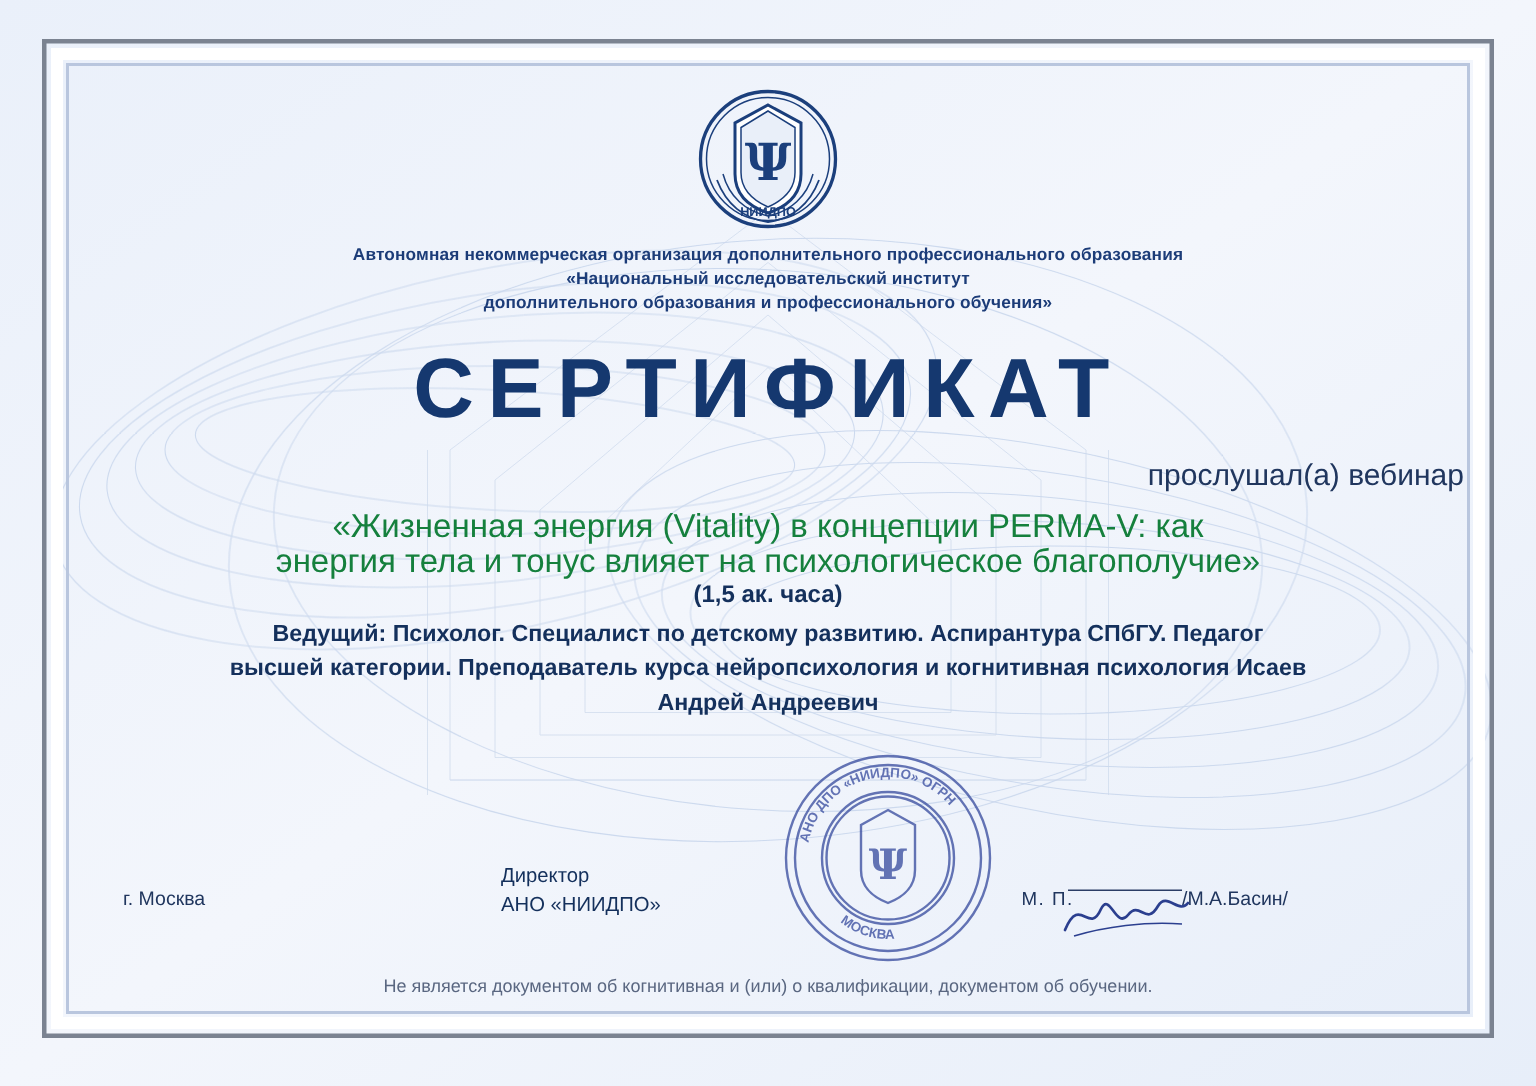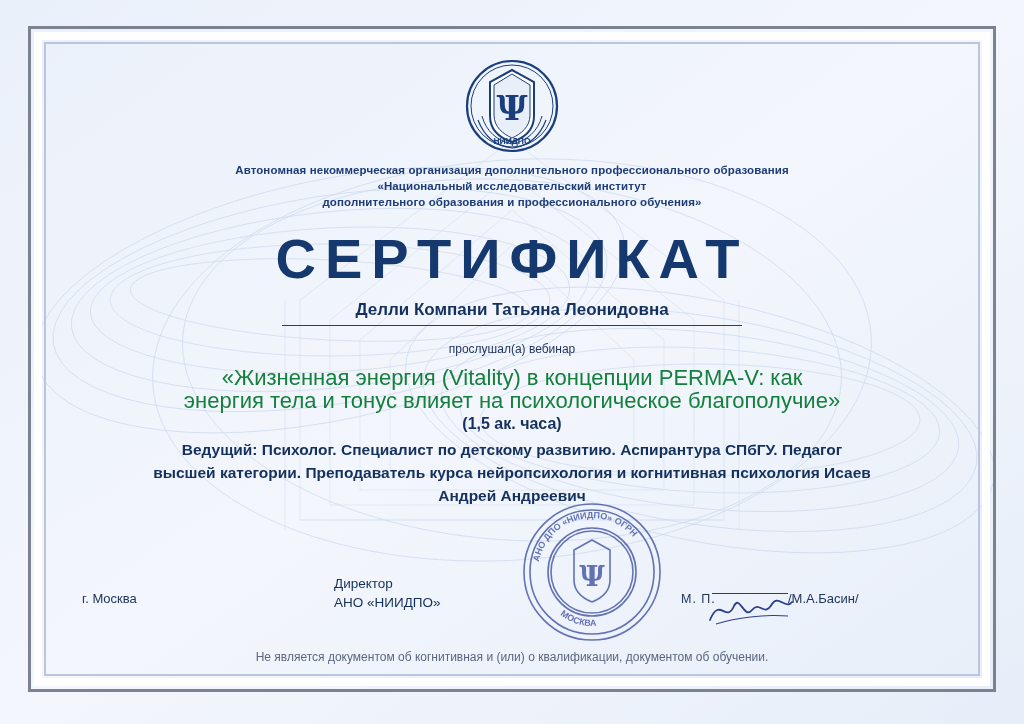--- a/index.html
+++ b/index.html
@@ -110,21 +110,22 @@
     color: #14305c;
     font-size: 17px;
     font-weight: bold;
     padding-bottom: 5px;
     border-bottom: 1.5px solid #2b3d66;
   }
 
   .listened {
     margin-top: 16px;
     color: #20365e;
-    font-size: 12px;
+    font-size: 20px;
+    text-align: right;
   }
 
   .course {
     margin: 10px auto 0 auto;
     width: 660px;
     color: #15803d;
     font-size: 22px;
     font-weight: normal;
     line-height: 23px;
   }
@@ -302,21 +303,20 @@
 
     <div class="org-lines">
       <div>Автономная некоммерческая организация дополнительного профессионального образования</div>
       <div>«Национальный исследовательский институт</div>
       <div>дополнительного образования и профессионального обучения»</div>
     </div>
 
     <div class="cert-title">СЕРТИФИКАТ</div>
 
 
-    <div class="name-line">Делли Компани Татьяна Леонидовна</div>
 
     <div class="listened">прослушал(а) вебинар</div>
 
     <div class="course">«Жизненная энергия (Vitality) в концепции PERMA-V: как энергия тела и тонус влияет на психологическое благополучие»</div>
 
     <div class="hours">(1,5 ак. часа)</div>
 
     <div class="lecturer">Ведущий: Психолог. Специалист по детскому развитию. Аспирантура СПбГУ. Педагог высшей категории. Преподаватель курса нейропсихология и когнитивная психология Исаев Андрей Андреевич</div>
 
     <div class="footer">

